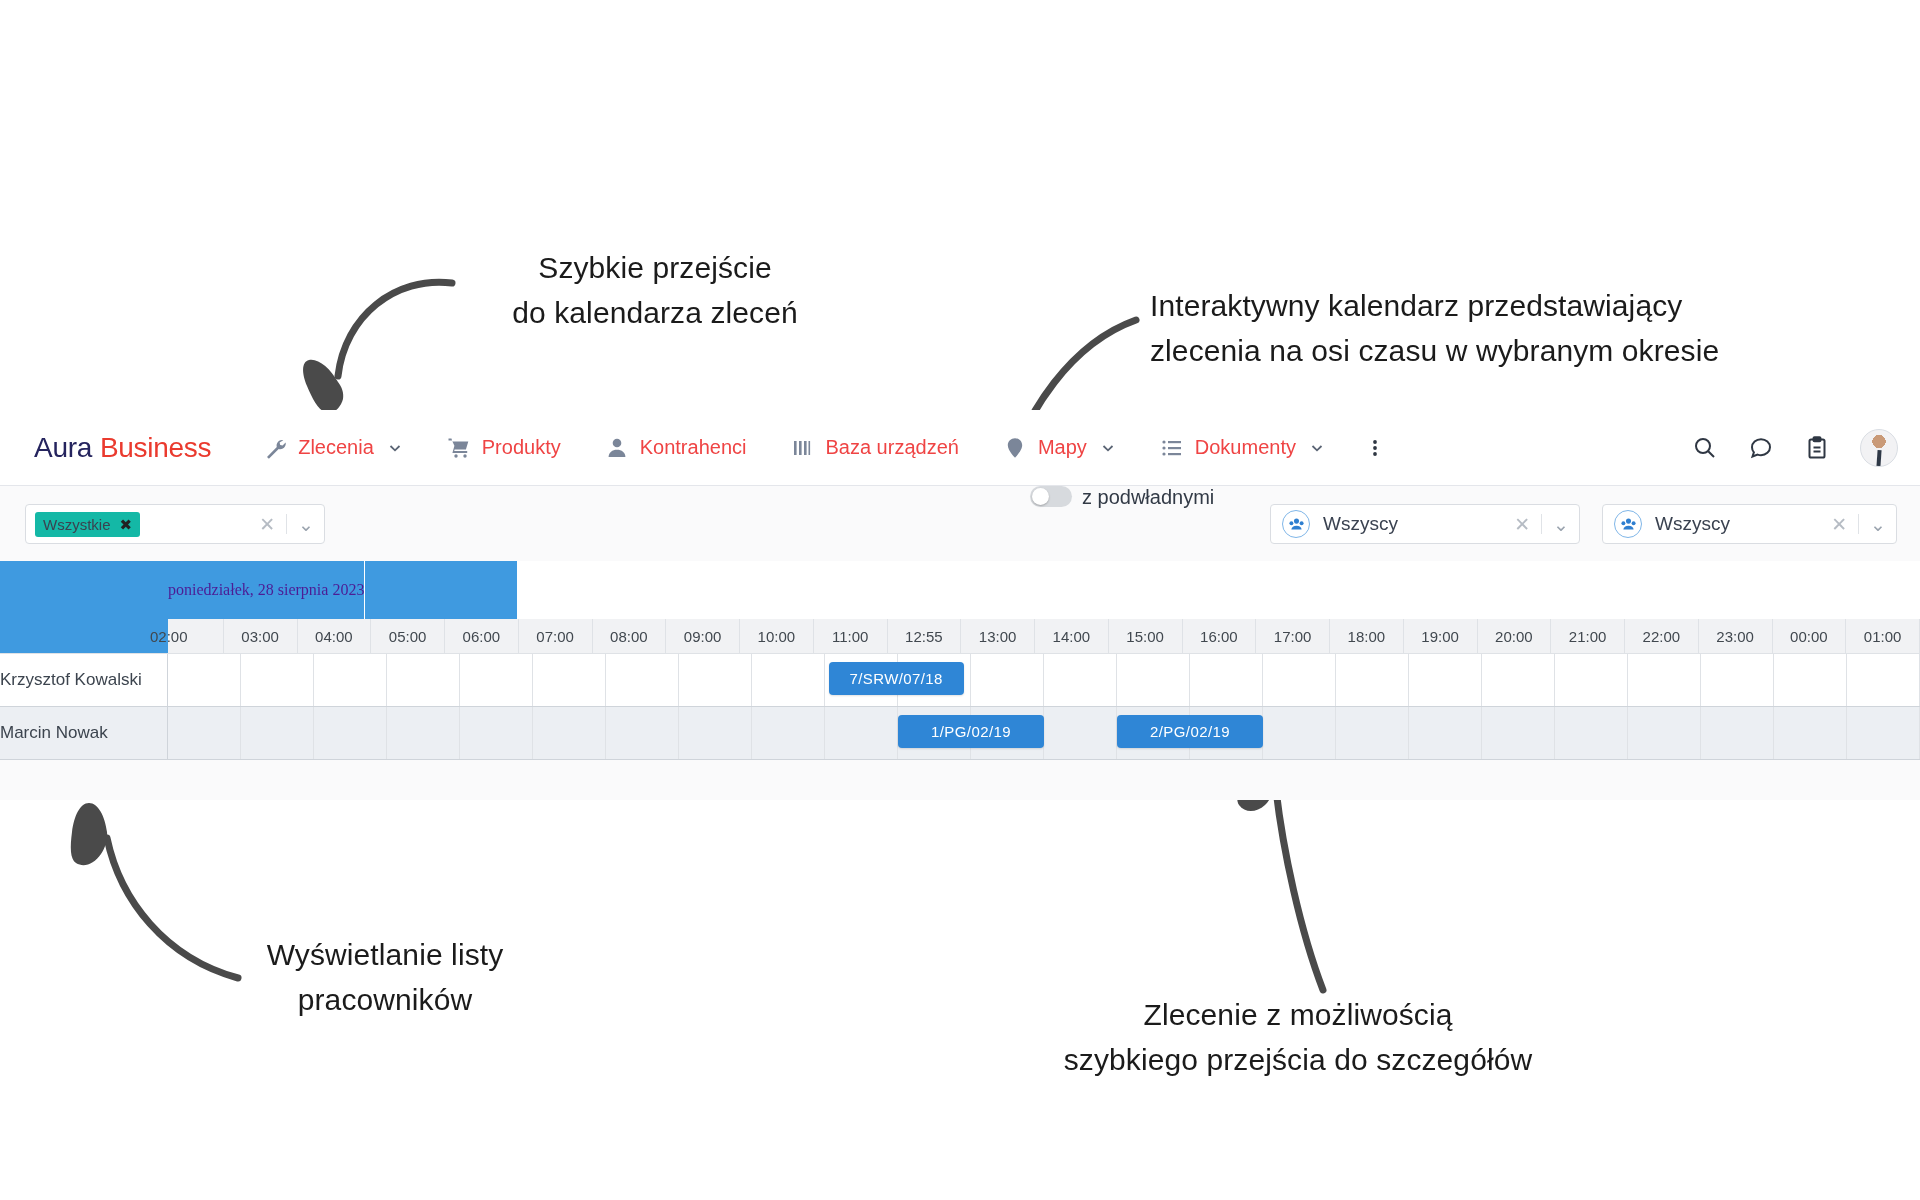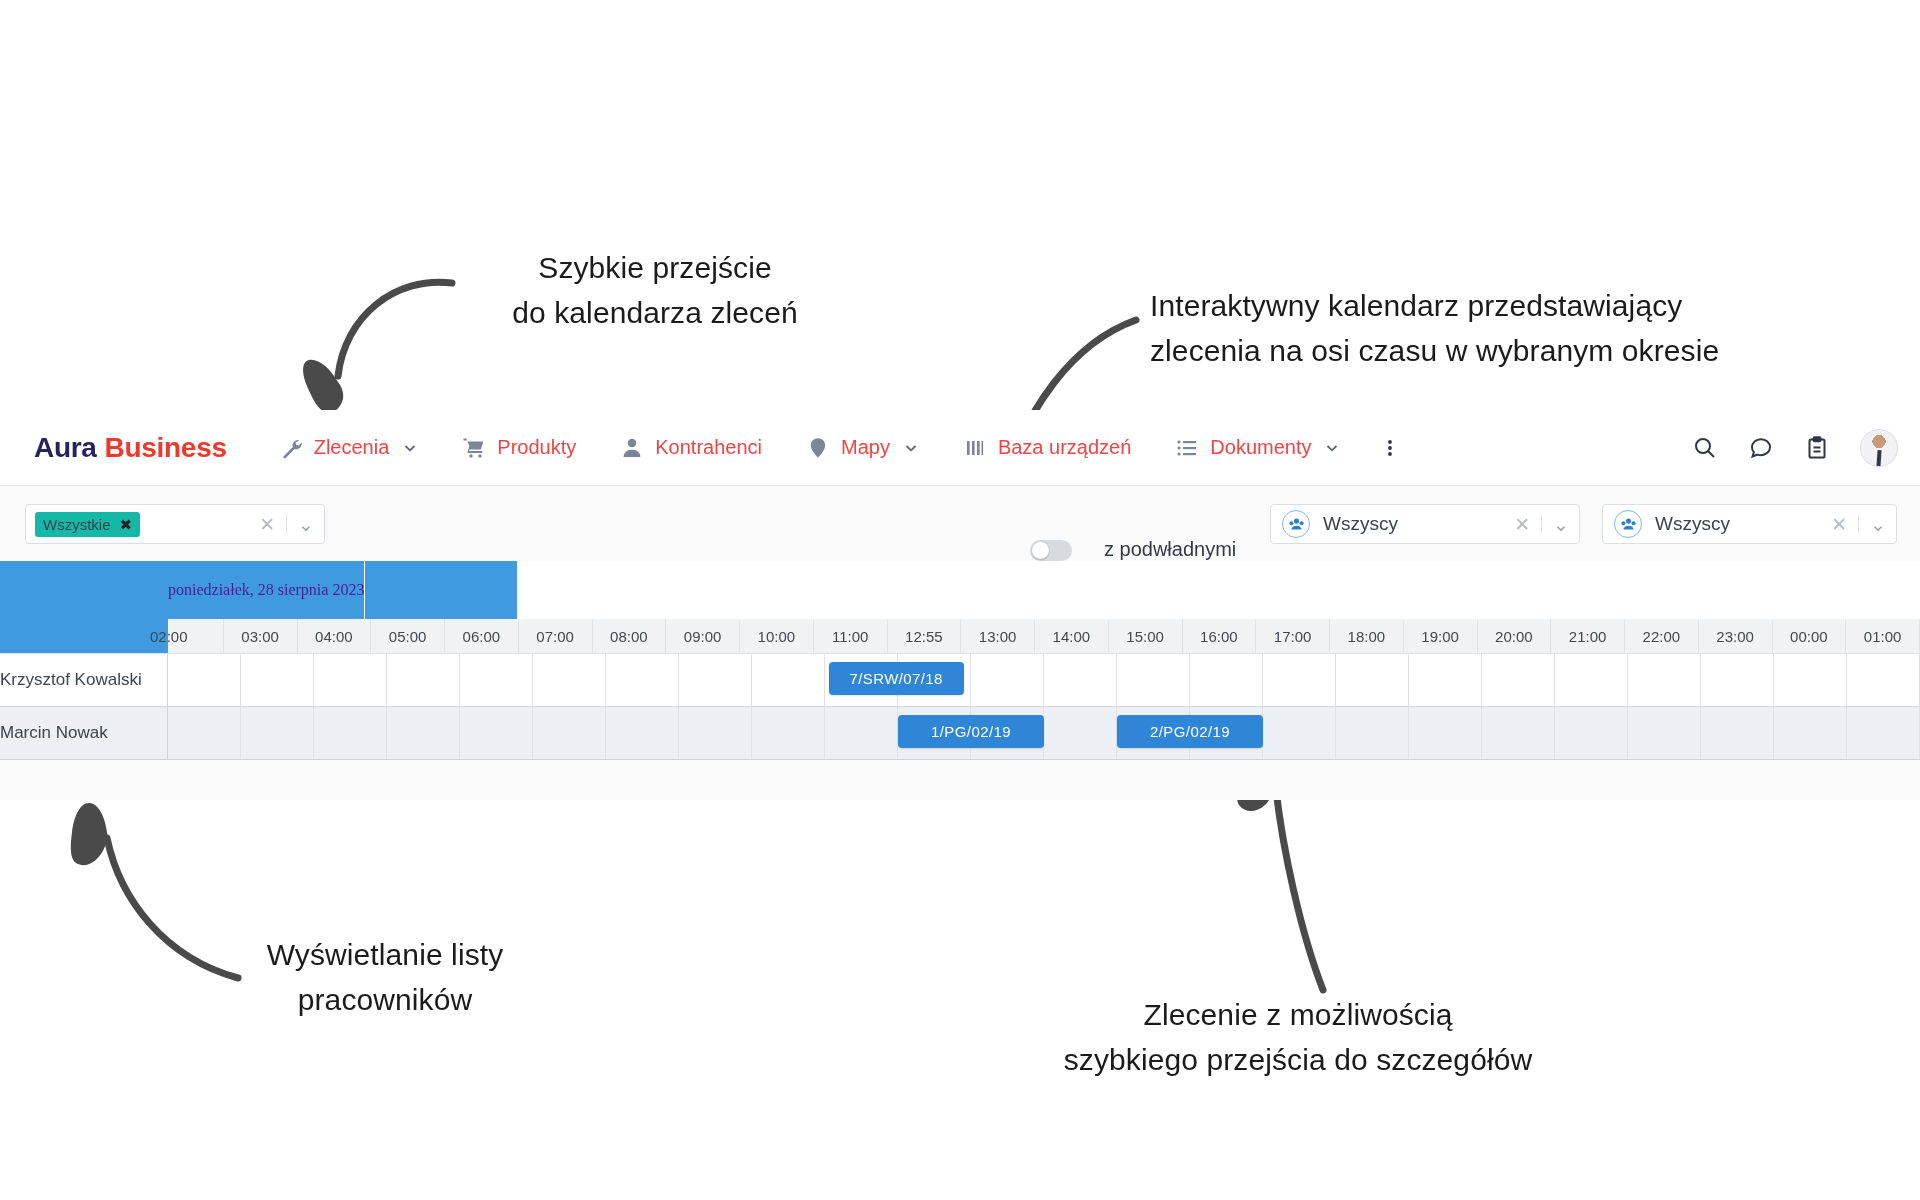--- a/index.html
+++ b/index.html
@@ -32,21 +32,21 @@
     position:absolute;left:0;top:410px;width:1920px;height:375px;
     background:#ffffff;
   }
   
   .navbar{
     position:relative;height:75px;background:#fff;
     border-bottom:1px solid #e4e6eb;
     display:flex;align-items:center;
   }
   .brand{
-    margin-left:34px;font-size:28px;font-weight:bold;letter-spacing:-.3px;
+    margin-left:34px;font-size:28px;font-weight:normal;letter-spacing:-.3px;
     white-space:nowrap;
   }
   .brand .aura{color:#25245e;}
   .brand .biz{color:#ea3a2e;margin-left:8px;}
   .navitems{display:flex;align-items:center;margin-left:30px;}
   .navitem{
     display:flex;align-items:center;gap:11px;
     padding:0 22px;height:75px;color:#ef4444;font-size:20px;
     white-space:nowrap;cursor:pointer;
   }
@@ -84,21 +84,21 @@
     font-size:15px;color:#3a4250;
   }
   .chip .x{font-size:15px;font-weight:bold;color:#222;cursor:pointer;line-height:1;}
   .sel-tail{
     position:absolute;right:10px;top:0;height:100%;display:flex;align-items:center;gap:11px;
     color:#b6bcc4;font-size:19px;
   }
   .sel-tail .divider{width:1px;height:20px;background:#e0e3e7;}
   .sel-tail .chev{color:#9aa3ae;}
 
-  .toggle-wrap{position:absolute;left:1030px;top:0;height:75px;display:flex;align-items:flex-end;gap:32px;}
+  .toggle-wrap{position:absolute;left:1030px;top:0;height:75px;display:flex;align-items:flex-start;gap:10px;}
   .toggle{
     width:42px;height:21px;border-radius:11px;background:#d7dade;position:relative;cursor:pointer;
   }
   .toggle::after{
     content:"";position:absolute;left:2px;top:2px;width:17px;height:17px;border-radius:50%;
     background:#fff;box-shadow:0 1px 2px rgba(0,0,0,.25);
   }
   .toggle-label{font-size:20px;color:#323a46;white-space:nowrap;}
 
   .sel-people-1{position:absolute;left:1270px;top:18px;width:310px;}
@@ -219,41 +219,41 @@
                 <circle cx="12" cy="7" r="4.3"></circle>
                 <path d="M3.6 21c0-4.6 3.8-7.3 8.4-7.3s8.4 2.7 8.4 7.3z"></path>
               </svg>
           </span>
           <span>Kontrahenci</span>
         </div>
 
         <div class="navitem">
           <span class="ic">
             <svg width="24" height="24" viewBox="0 0 24 24" fill="#7b8699">
+                <rect x="4" y="5" width="2.6" height="14"></rect>
+                <rect x="9" y="5" width="2.6" height="14"></rect>
+                <rect x="14" y="5" width="2.6" height="14"></rect>
+                <rect x="18.5" y="5" width="1.6" height="14"></rect>
+              </svg>
+          </span>
+          <span>Baza urządzeń</span>
+        </div>
+
+        <div class="navitem">
+          <span class="ic">
+            <svg width="24" height="24" viewBox="0 0 24 24" fill="#7b8699">
                 <path d="M12 2.3c-4 0-7.2 3.1-7.2 7 0 5.3 7.2 12.4 7.2 12.4s7.2-7.1 7.2-12.4c0-3.9-3.2-7-7.2-7z"></path>
               </svg>
           </span>
           <span>Mapy</span>
           <span class="caret">
             <svg width="16" height="16" viewBox="0 0 16 16" fill="none" stroke="#5a6474" stroke-width="1.8">
                 <path d="M3.5 6 8 10.3 12.5 6"></path>
               </svg>
           </span>
-        </div>
-
-        <div class="navitem">
-          <span class="ic">
-            <svg width="24" height="24" viewBox="0 0 24 24" fill="#7b8699">
-                <rect x="4" y="5" width="2.6" height="14"></rect>
-                <rect x="9" y="5" width="2.6" height="14"></rect>
-                <rect x="14" y="5" width="2.6" height="14"></rect>
-                <rect x="18.5" y="5" width="1.6" height="14"></rect>
-              </svg>
-          </span>
-          <span>Baza urządzeń</span>
         </div>
 
         <div class="navitem">
           <span class="ic">
             <svg width="24" height="24" viewBox="0 0 24 24" fill="#7b8699">
                 <circle cx="4" cy="6" r="1.6"></circle>
                 <circle cx="4" cy="12" r="1.6"></circle>
                 <circle cx="4" cy="18" r="1.6"></circle>
                 <rect x="8" y="5" width="13" height="2.2"></rect>
                 <rect x="8" y="11" width="13" height="2.2"></rect>

